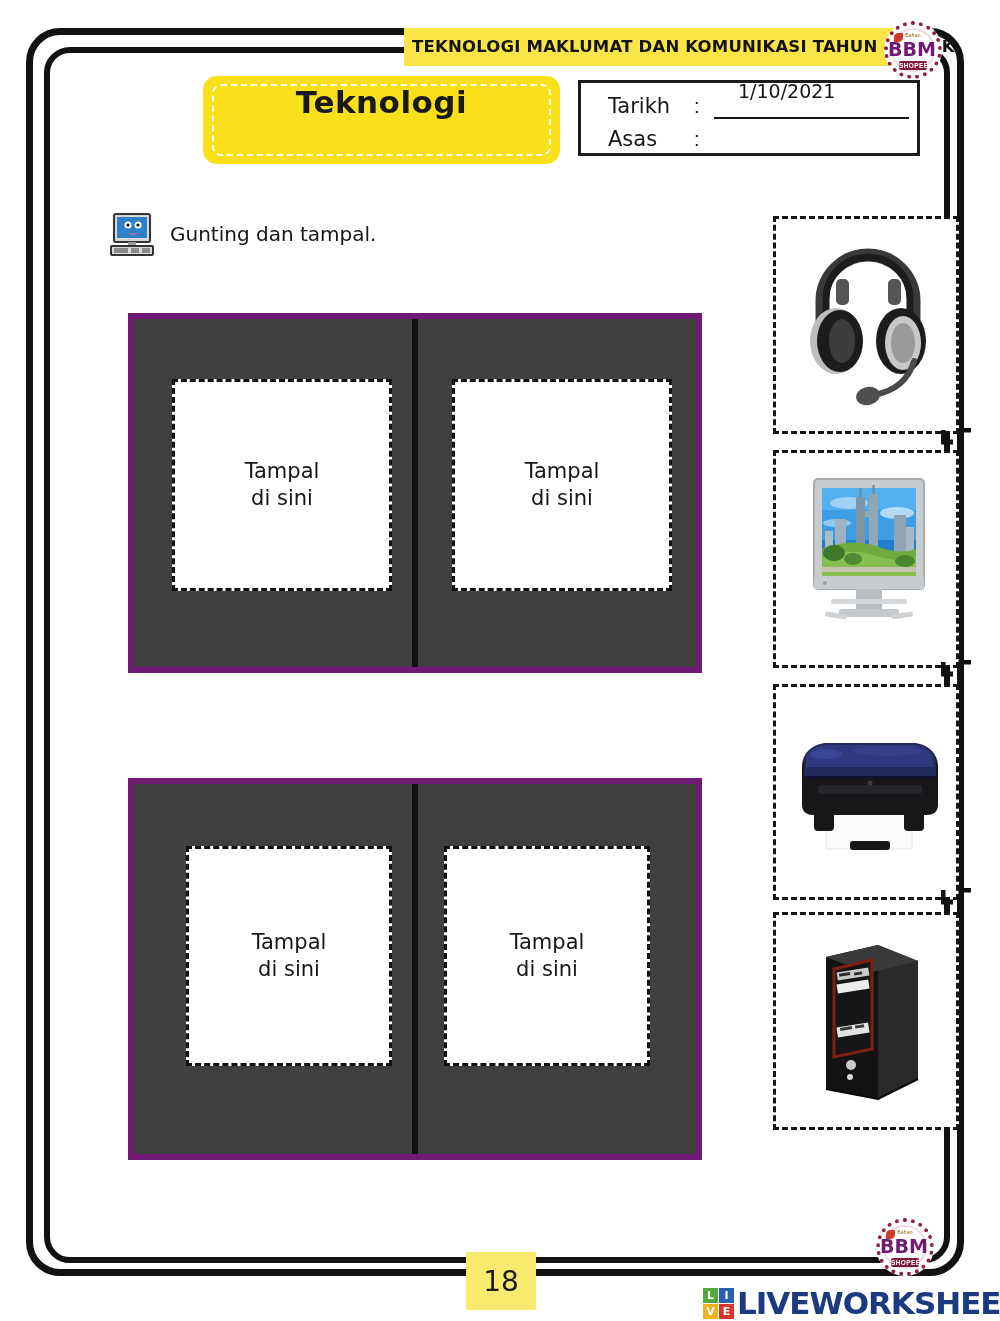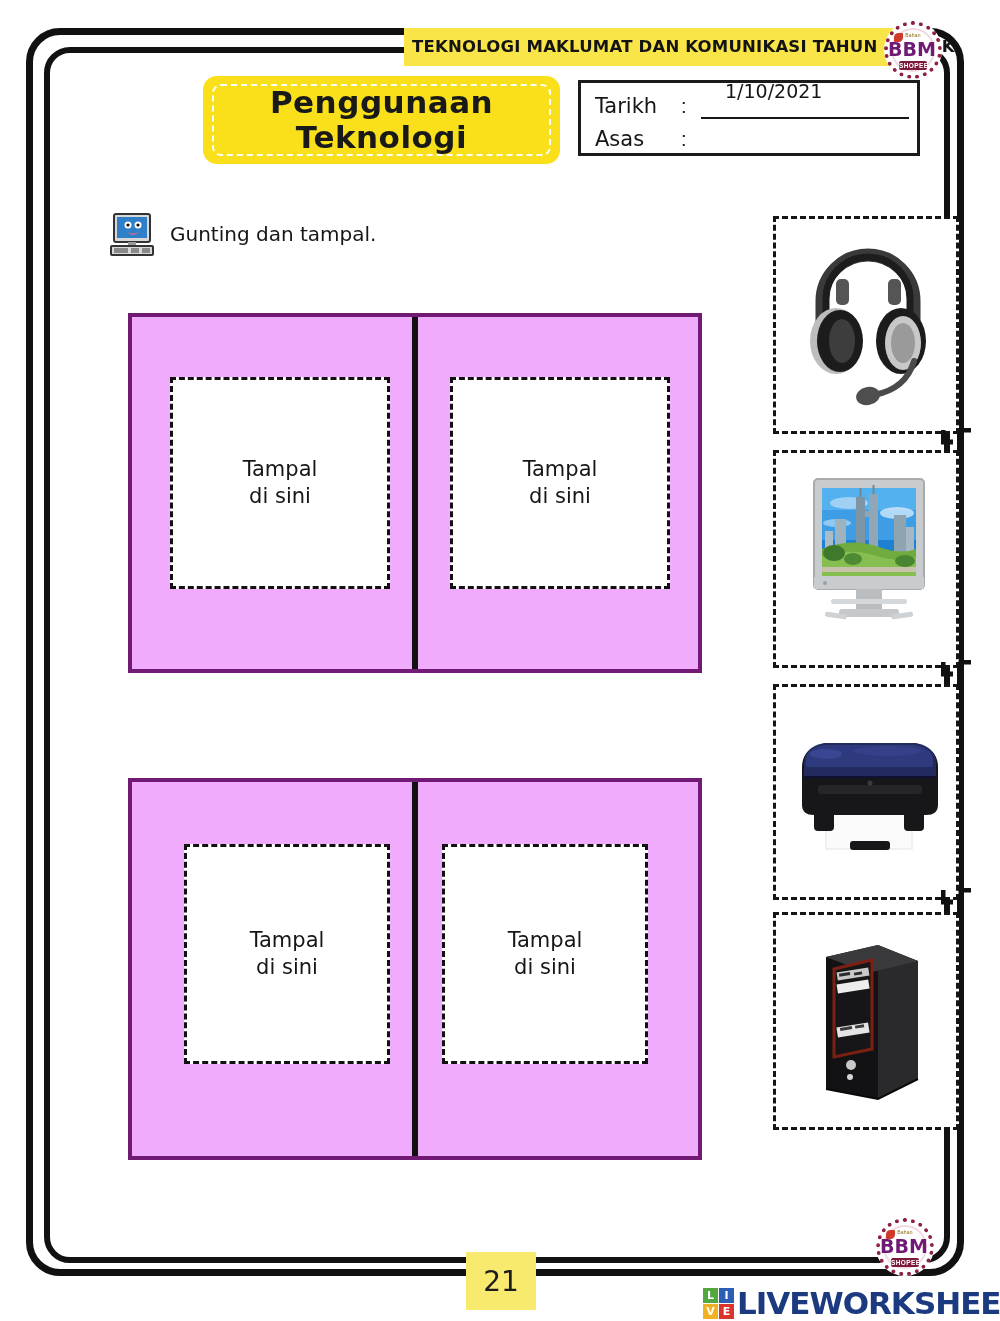--- a/index.html
+++ b/index.html
@@ -191,20 +191,21 @@
     align-items: flex-end;
   }
   #date-row-1 { top: 4px; }
   #date-row-2 { top: 37px; }
   .date-label {
     width: 86px;
     font-size: 21px;
     font-family: "DejaVu Sans", sans-serif;
     color: #161616;
     line-height: 26px;
+    margin-left: 13px;
   }
   .date-colon {
     width: 20px;
     font-size: 20px;
     color: #161616;
     line-height: 26px;
   }
   .date-value {
     flex: 1;
     border-bottom: 2px solid #161616;
@@ -230,23 +231,23 @@
     top: 217px;
     font-size: 20px;
     color: #161616;
     font-family: "DejaVu Sans", sans-serif;
     line-height: 34px;
   }
 
   
   .act-table {
     position: absolute;
-    border: 4px solid #701a75;
-    box-sizing: border-box;
-    background: #f0abfc;
+    border: 6px solid #701a75;
+    box-sizing: border-box;
+    background: #404040;
     padding-left: 20px;
   }
   #act-table-1 { left: 128px; top: 313px; width: 574px; height: 360px; }
   #act-table-2 { left: 128px; top: 778px; width: 574px; height: 382px; }
   .act-divider {
     position: absolute;
     top: 0;
     bottom: 0;
     left: 50%;
     width: 6px;
@@ -395,21 +396,20 @@
     <div class="bbm-leaf"></div>
     <div class="bbm-tag">Bahan</div>
     <div class="bbm-main">BBM</div>
     <div class="bbm-sub">SHOPEE</div>
   </div>
 
 
   <div class="title-banner">
     <div class="dash"></div>
     <div class="ttxt">
-      <div>Penggunaan</div>
       <div>Teknologi</div>
     </div>
   </div>
 
   <div class="datebox">
     <div class="date-row" id="date-row-1">
       <span class="date-label">Tarikh</span>
       <span class="date-colon">:</span>
       <span class="date-value">1/10/2021</span>
     </div>
@@ -609,21 +609,21 @@
   </div>
 
   <div class="bbm" id="bbm-bottom">
     <div class="bbm-ring"></div>
     <div class="bbm-leaf"></div>
     <div class="bbm-tag">Bahan</div>
     <div class="bbm-main">BBM</div>
     <div class="bbm-sub">SHOPEE</div>
   </div>
 
-  <div class="pagenum">21</div>
+  <div class="pagenum">18</div>
 
   <div class="lws">
     <div class="lws-tiles">
       <div class="lws-tile" style="background: rgb(82, 168, 63);">L</div>
       <div class="lws-tile" style="background: rgb(43, 95, 180);">I</div>
       <div class="lws-tile" style="background: rgb(240, 178, 35);">V</div>
       <div class="lws-tile" style="background: rgb(216, 54, 44);">E</div>
     </div>
     <div class="lws-word">LIVEWORKSHEETS</div>
   </div>

